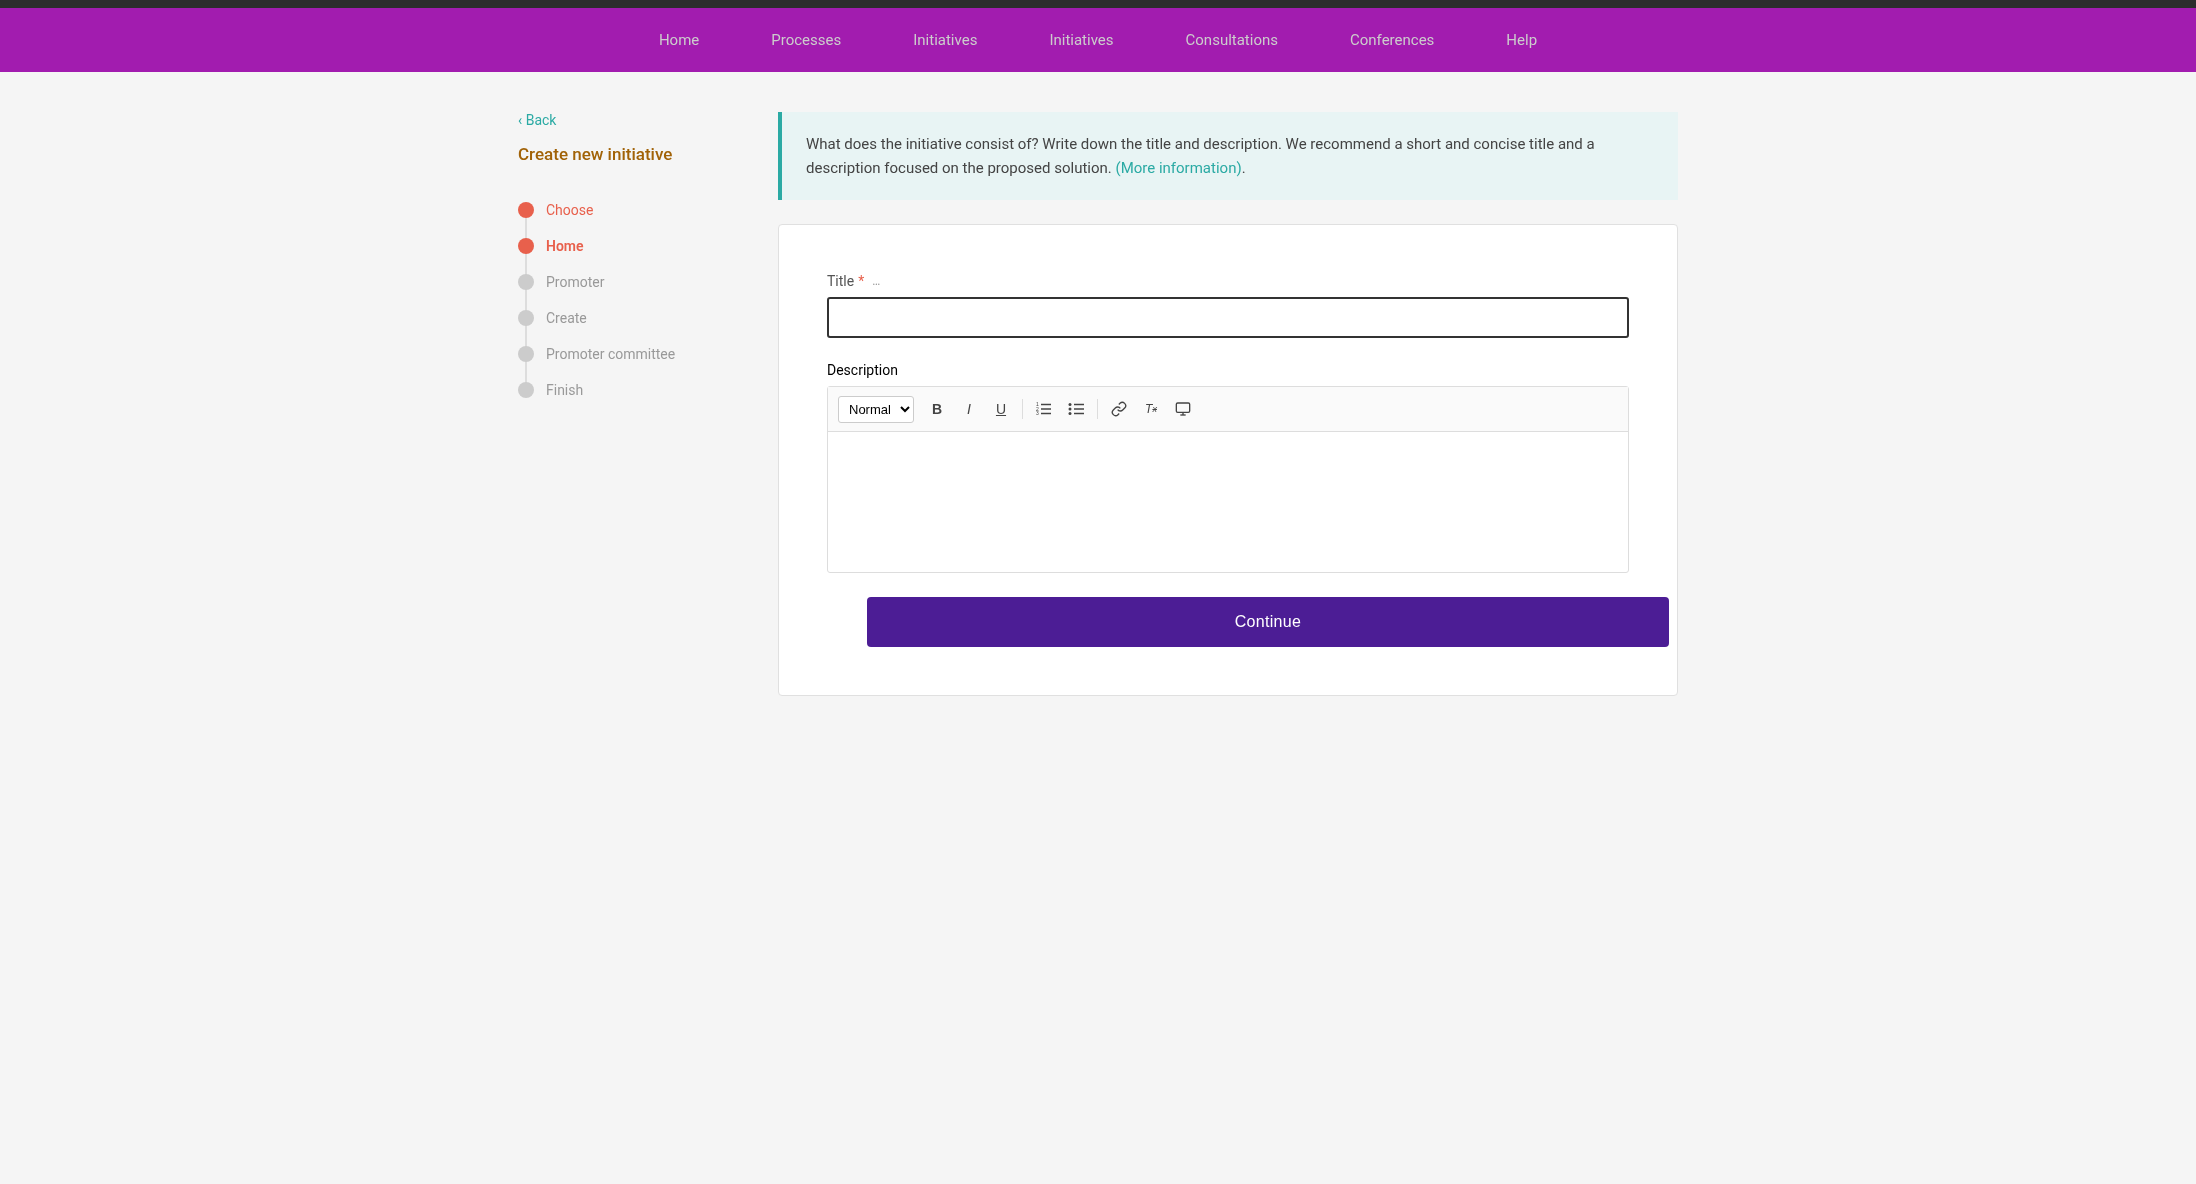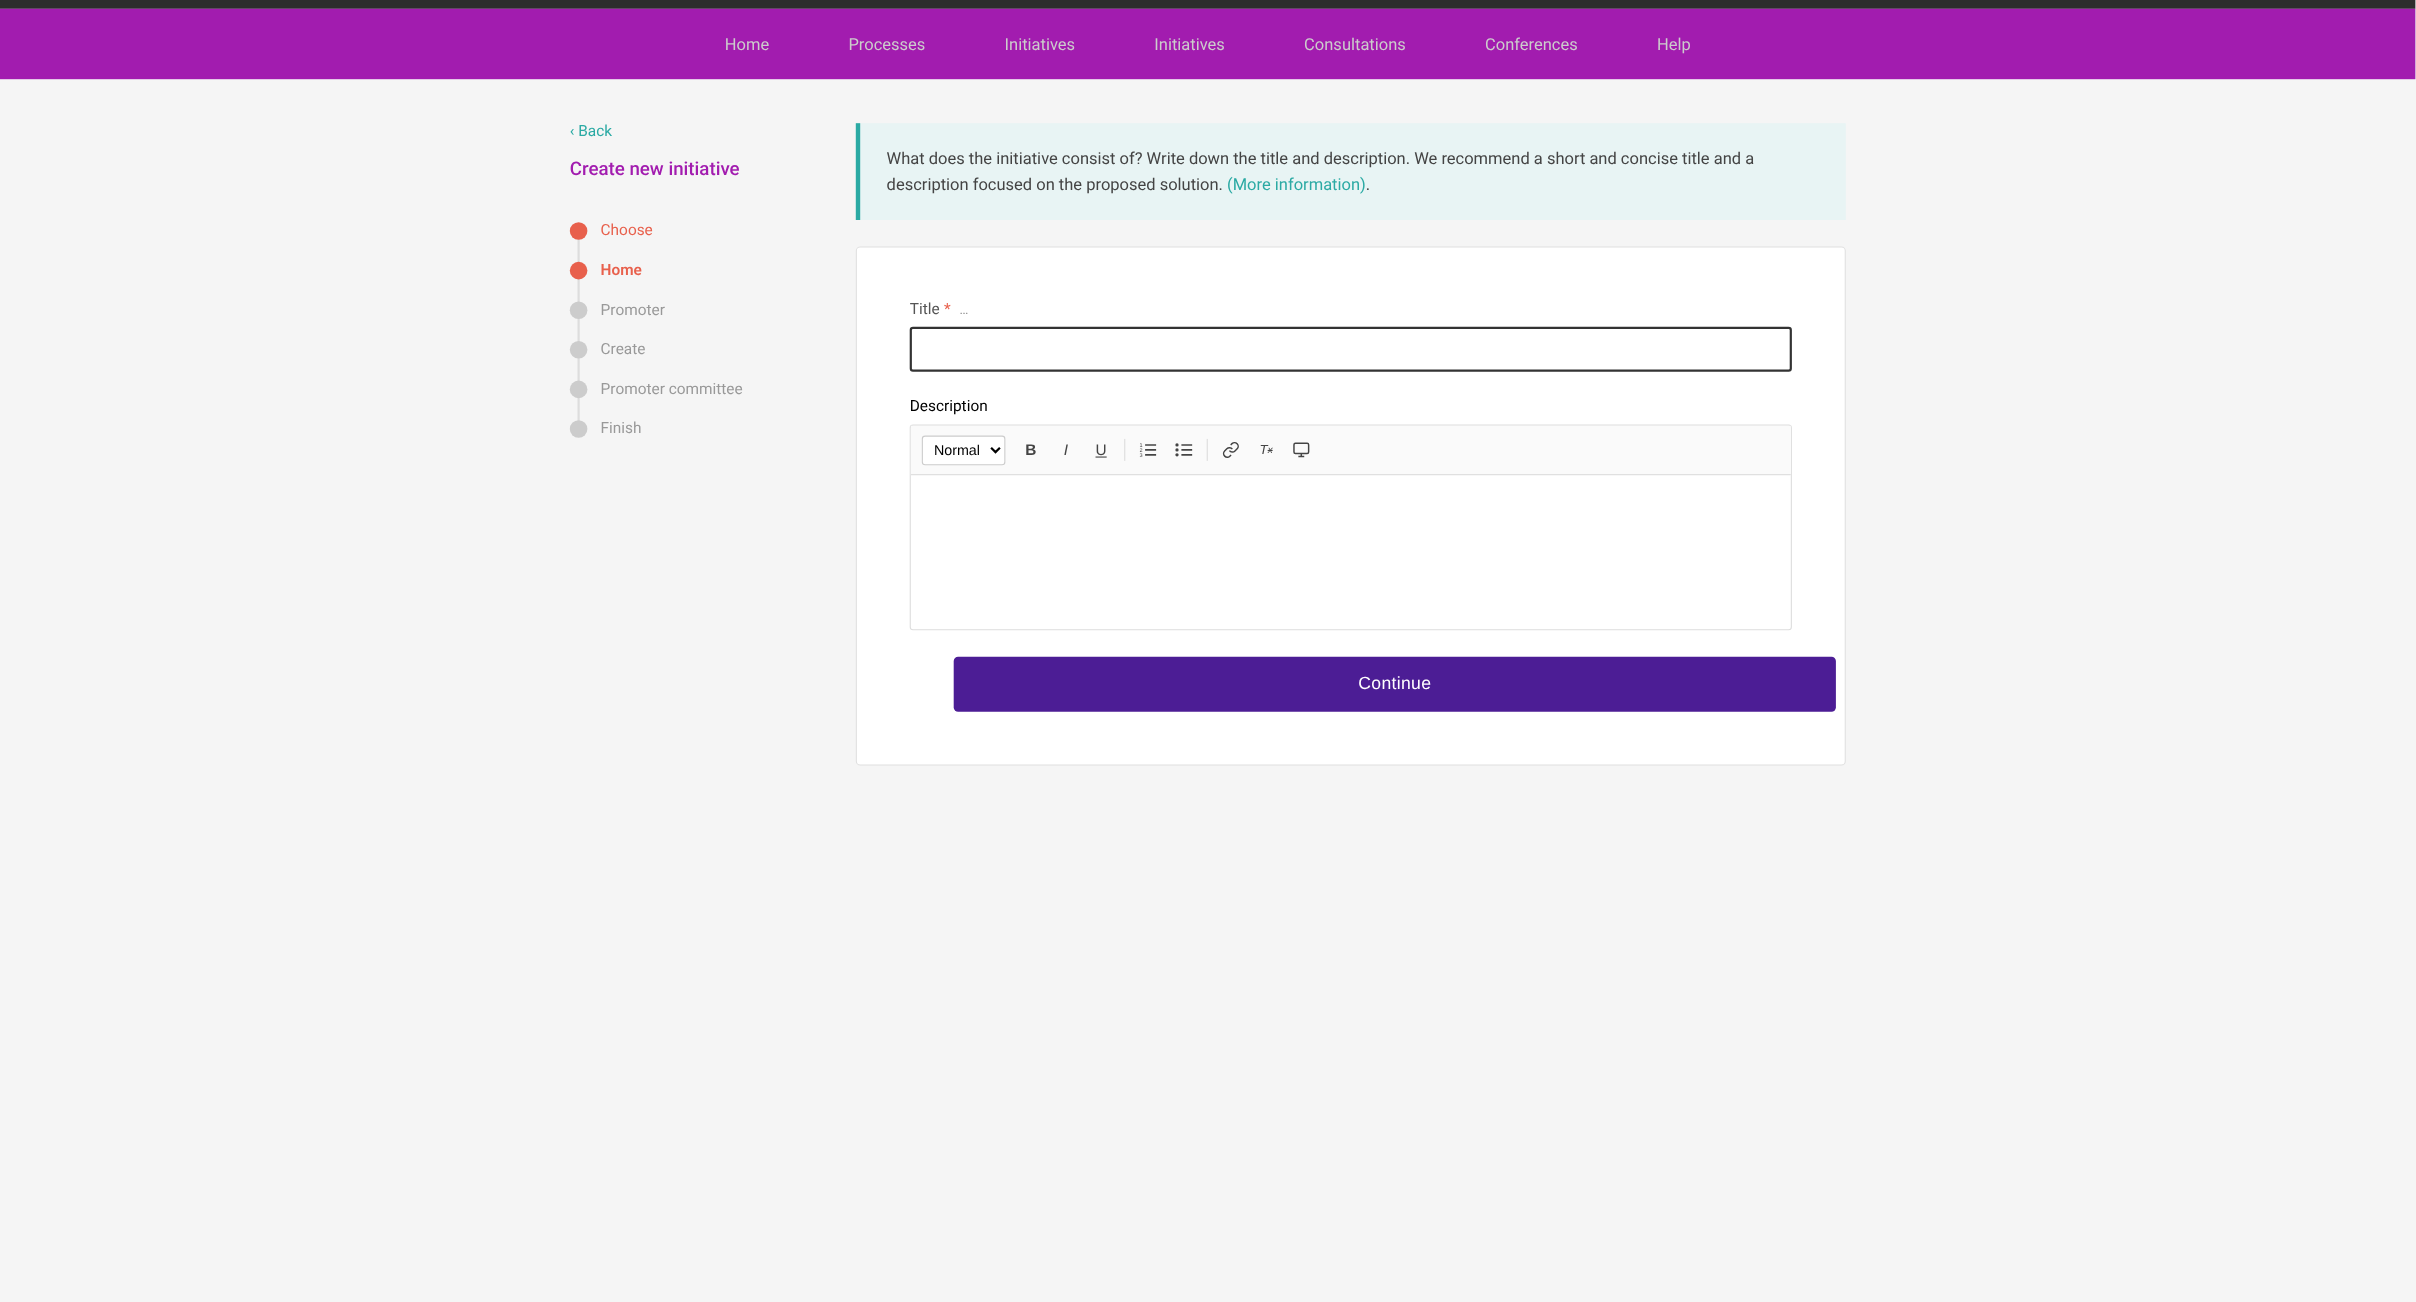--- a/index.html
+++ b/index.html
@@ -46,21 +46,21 @@
       font-size: 14px;
       cursor: pointer;
       display: flex;
       align-items: center;
       gap: 4px;
       margin-bottom: 16px;
     }
     .sidebar-title {
       font-size: 17px;
       font-weight: 500;
-      color: #a21caf;
+      color: #a16207;
       margin-bottom: 28px;
     }
     .step {
       display: flex;
       align-items: center;
       gap: 12px;
       position: relative;
       padding: 10px 0;
     }
     .step-dot {

